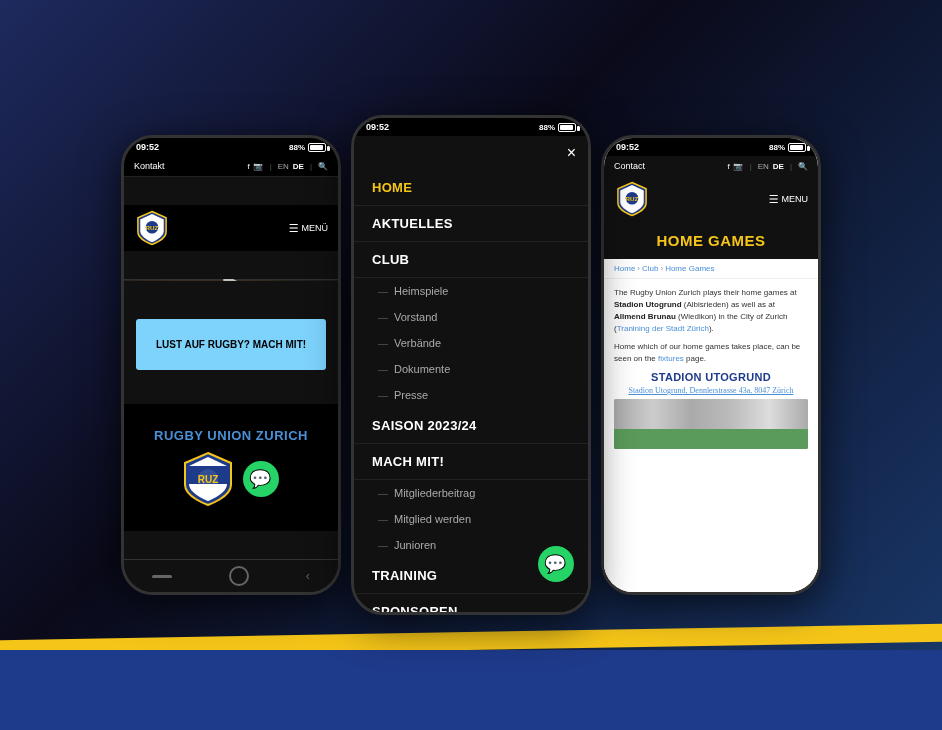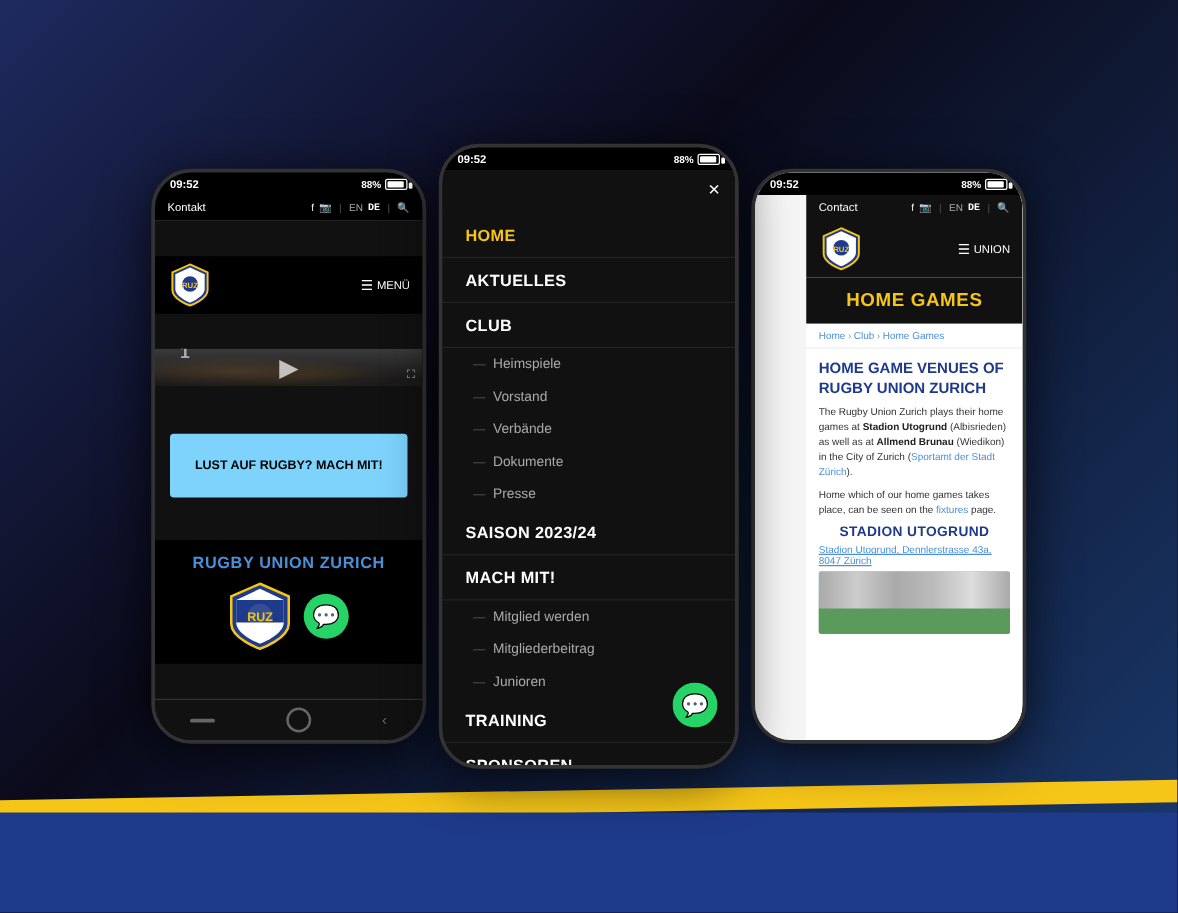--- a/index.html
+++ b/index.html
@@ -193,21 +193,21 @@
     .nav-bar .kontakt {
       font-size: 9px;
     }
     .nav-icons {
       display: flex;
       align-items: center;
       gap: 4px;
       font-size: 8px;
     }
     .lang-en { color: #aaa; }
-    .lang-de { color: #fff; font-weight: bold; font-family: Liberation Mono, monospace; }
+    .lang-de { color: #fff; font-weight: bold; }
     .lang-sep { color: #555; margin: 0 2px; }
 
     .logo-bar {
       background: #000;
       display: flex;
       align-items: center;
       justify-content: space-between;
       padding: 5px 10px;
     }
     .logo-shield {
@@ -282,21 +282,21 @@
     .training-text {
       color: #fff;
       font-size: 10px;
       text-align: center;
       padding: 0 10px 8px;
       line-height: 1.4;
     }
 
     .rugby-union-section {
       background: #000;
-      padding: 10px;
+      padding: 24px;
       text-align: center;
       flex: 1;
     }
     .rugby-union-title {
       color: #4a90d9;
       font-size: 13px;
       font-weight: bold;
       letter-spacing: 0.5px;
       margin-bottom: 8px;
     }
@@ -410,21 +410,20 @@
       z-index: 20;
     }
 
     
     .phone-right-content {
       height: calc(100% - 18px);
       background: #f5f5f5;
       display: flex;
       flex-direction: column;
       overflow: hidden;
-      padding-left: 41px;
     }
     .nav-bar-right {
       background: #111;
       color: #fff;
       display: flex;
       align-items: center;
       justify-content: space-between;
       padding: 5px 10px;
       font-size: 9px;
     }
@@ -498,22 +497,24 @@
       font-size: 11px;
       font-weight: bold;
       text-align: center;
       text-transform: uppercase;
       margin: 6px 0 3px;
       letter-spacing: 0.3px;
     }
     .venue-link {
       color: #4a90d9;
       font-size: 8px;
+      text-align: center;
       display: block;
       margin-bottom: 4px;
+      font-family: Liberation Serif, serif;
     }
     .stadium-image {
       width: 100%;
       height: 50px;
       background: linear-gradient(180deg, #87CEEB 0%, #4a8a4a 60%, #3a7a3a 100%);
       border-radius: 2px;
       position: relative;
       overflow: hidden;
     }
     .stadium-buildings {
@@ -660,22 +661,22 @@
         <div class="menu-main-item active">HOME</div>
         <div class="menu-main-item">AKTUELLES</div>
         <div class="menu-main-item">CLUB</div>
         <div class="menu-sub-item">Heimspiele</div>
         <div class="menu-sub-item">Vorstand</div>
         <div class="menu-sub-item">Verbände</div>
         <div class="menu-sub-item">Dokumente</div>
         <div class="menu-sub-item">Presse</div>
         <div class="menu-main-item">SAISON 2023/24</div>
         <div class="menu-main-item">MACH MIT!</div>
+        <div class="menu-sub-item">Mitgliederbeitrag</div>
         <div class="menu-sub-item">Mitglied werden</div>
-        <div class="menu-sub-item">Mitgliederbeitrag</div>
         <div class="menu-sub-item">Junioren</div>
         <div class="menu-main-item">TRAINING</div>
         <div class="menu-main-item">SPONSOREN</div>
 
       </div>
     </div>
 
     <div class="whatsapp-float">💬</div>
   </div>
 
@@ -710,41 +711,40 @@
         <div class="logo-shield">
           <svg viewBox="0 0 40 46" class="shield-svg" xmlns="http://www.w3.org/2000/svg">
             <path d="M20 2 L38 10 L38 28 C38 38 20 44 20 44 C20 44 2 38 2 28 L2 10 Z" fill="#1e3a8a" stroke="#f5c518" stroke-width="2"></path>
             <path d="M20 5 L35 12 L35 27 C35 35 20 41 20 41 C20 41 5 35 5 27 L5 12 Z" fill="#fff"></path>
             <circle cx="20" cy="22" r="8" fill="#1e3a8a"></circle>
             <text x="20" y="26" text-anchor="middle" fill="#f5c518" font-size="8" font-weight="bold">RUZ</text>
           </svg>
         </div>
         <div class="menu-btn">
           <span class="hamburger">☰</span>
-          <span>UNION</span>
+          <span>MENU</span>
         </div>
       </div>
 
       <div class="page-header">HOME GAMES</div>
 
       <div class="content-area">
 
         <div class="breadcrumb">
           <span class="breadcrumb-link">Home</span>
           <span class="breadcrumb-sep">›</span>
           <span class="breadcrumb-link">Club</span>
           <span class="breadcrumb-sep">›</span>
           <span class="breadcrumb-current">Home Games</span>
         </div>
 
         <div class="content-body">
-          <div class="content-h1">HOME GAME VENUES OF RUGBY UNION ZURICH</div>
 
           <div class="content-text">
-            <span>The Rugby Union Zurich plays their home games at </span><b>Stadion Utogrund</b><span> (Albisrieden) as well as at </span><b>Allmend Brunau</b><span> (Wiedikon) in the City of Zurich (</span><a class="content-link" href="#">Sportamt der Stadt Zürich</a><span>).</span>
+            <span>The Rugby Union Zurich plays their home games at </span><b>Stadion Utogrund</b><span> (Albisrieden) as well as at </span><b>Allmend Brunau</b><span> (Wiedikon) in the City of Zurich (</span><a class="content-link" href="#">Tranining der Stadt Zürich</a><span>).</span>
           </div>
 
           <div class="content-text">
             <span>Home which of our home games takes place, can be seen on the </span><a class="content-link" href="#">fixtures</a><span> page.</span>
           </div>
 
           <div class="section-title">STADION UTOGRUND</div>
 
           <a class="venue-link" href="#">Stadion Utogrund, Dennlerstrasse 43a, 8047 Zürich</a>
 

